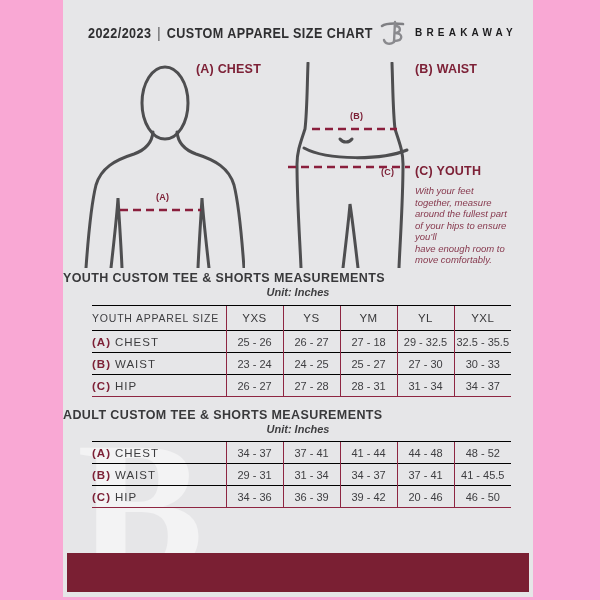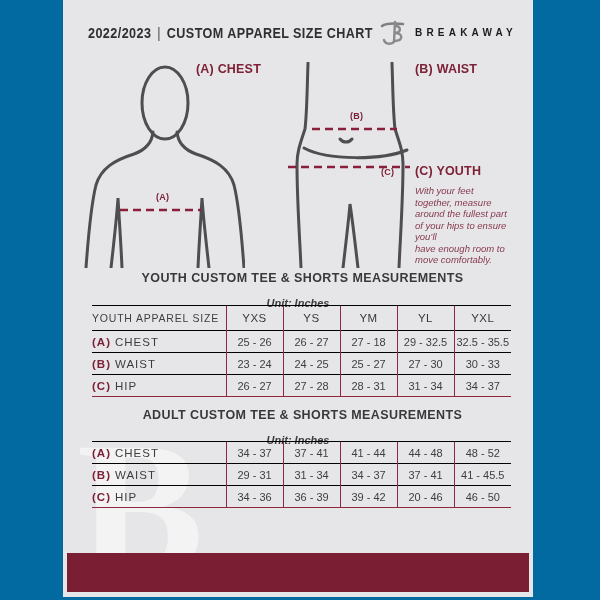--- a/index.html
+++ b/index.html
@@ -1,16 +1,16 @@
 <!DOCTYPE html>
 <html><head>
 <meta charset="utf-8">
 <style>
   html,body{margin:0;padding:0;background:#000;}
-  .canvas{position:relative;width:600px;height:600px;background:#0369a1;overflow:hidden;
+  .canvas{position:relative;width:600px;height:600px;background:#f9a8d4;overflow:hidden;
           font-family:"Liberation Sans","DejaVu Sans",sans-serif;}
   .page{position:absolute;left:63px;top:0;width:470px;height:597px;background:#e6e6e8;}
 
   
   .hdr-title{position:absolute;left:25px;top:24px;font-size:15px;font-weight:bold;
              color:#2f2f31;letter-spacing:.5px;white-space:nowrap;
              transform:scaleX(.84);transform-origin:left top;}
   .hdr-title .pipe{font-weight:normal;color:#4a4a4c;padding:0 7px;}
   .brand{position:absolute;left:352px;top:27px;font-size:10px;font-weight:bold;
          color:#1c1c1e;letter-spacing:4.2px;white-space:nowrap;}
@@ -21,24 +21,24 @@
   .fig path,.fig ellipse{fill:none;stroke:#4e4e50;stroke-width:3;stroke-linecap:round;}
   .fig line{stroke:#8a1f3c;stroke-width:2.6;stroke-dasharray:8 5;}
   .marker{position:absolute;font-size:9px;font-weight:bold;color:#7d2137;letter-spacing:.3px;}
 
   
   .instr-h{position:absolute;font-size:12.5px;font-weight:bold;color:#7d2137;letter-spacing:.2px;}
   .instr-b{position:absolute;font-size:9.5px;line-height:11.5px;font-style:italic;
            color:#87394e;white-space:pre-line;width:140px;}
 
   
-  .tbl-title{position:absolute;left:0;width:479px;text-align:center;font-size:12.5px;
+  .tbl-title{position:absolute;left:0;width:479px;text-align:left;font-size:12.5px;
              font-weight:bold;color:#39393b;letter-spacing:.4px;}
   .tbl-unit{position:absolute;left:0;width:470px;text-align:center;font-size:11px;
-            font-weight:bold;font-style:italic;color:#3e3e40;margin-top:11px;}
+            font-weight:bold;font-style:italic;color:#3e3e40;}
   table.size{position:absolute;left:29px;width:419px;border-collapse:collapse;table-layout:fixed;
              background:transparent;z-index:1;}
   table.size tr{height:22px;}
   table.size tr.hrow{height:25px;}
   table.size td,table.size th{border-top:1px solid #000000;padding:0;font-weight:normal;}
   table.size tr:last-child td{border-bottom:1px solid #8e2642;}
   table.size td+td,table.size th+th{border-left:1px solid #8e2642;}
   .col-label{width:134px;}
   th.size-label{font-size:10.5px;color:#3e3e41;letter-spacing:.8px;text-align:left;padding-left:10px;}
   th.size-name{font-size:11.5px;font-weight:bold;color:#38383a;text-align:center;letter-spacing:.5px;}

